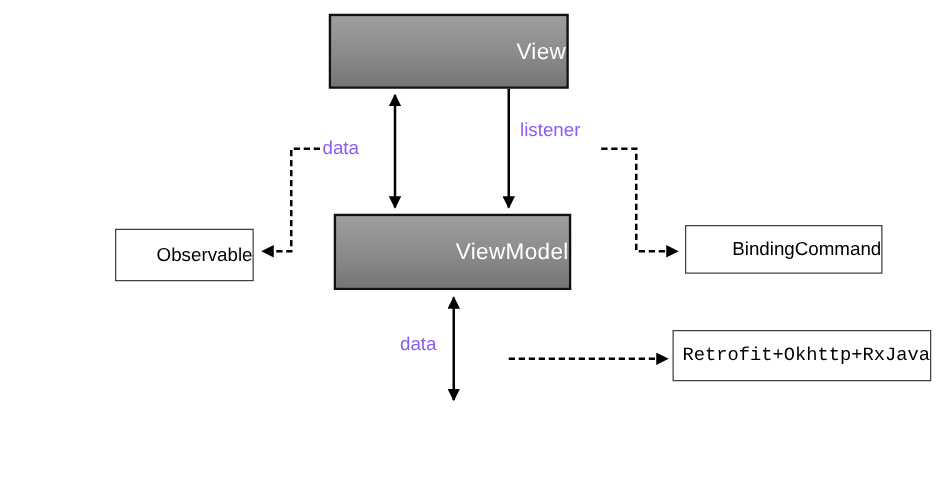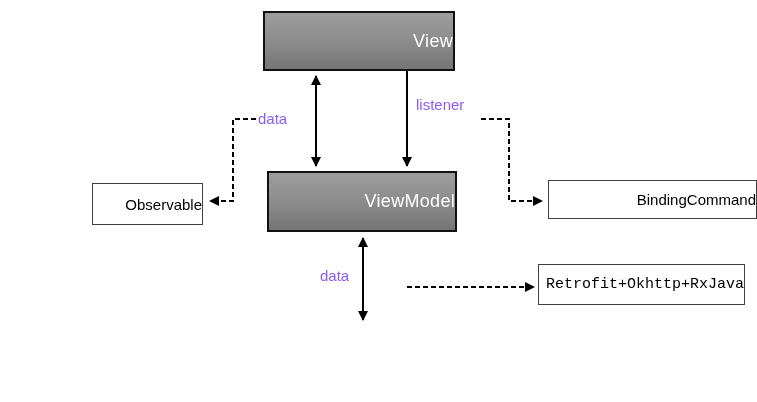--- a/index.html
+++ b/index.html
@@ -39,21 +39,21 @@
   .node.white {
     background: #ffffff;
     border: 1px solid #404040;
     color: #000000;
     font-size: 15px;
   }
   #node-view      { left: 263px; top: 11px;  width: 192px; height: 60px; }
   #node-viewmodel { left: 267px; top: 171px; width: 190px; height: 61px; }
   #node-model     { left: 267px; top: 324px; width: 191px; height: 64px; }
   #node-observable      { left: 92px;  top: 183px; width: 111px; height: 42px; }
-  #node-bindingcommand  { left: 548px; top: 180px; width: 209px; height: 39px; }
+  #node-bindingcommand  { left: 548px; top: 180px; width: 158px; height: 39px; }
   #node-retrofit        { left: 538px; top: 264px; width: 207px; height: 41px; font-family: Liberation Mono, monospace; }
   .edge-label {
     position: absolute;
     color: #8b5cf6;
     font-size: 15px;
     line-height: 19px;
     white-space: nowrap;
   }
   #label-data-top     { left: 258px; top: 109px; }
   #label-listener     { left: 416px; top: 95px; }

